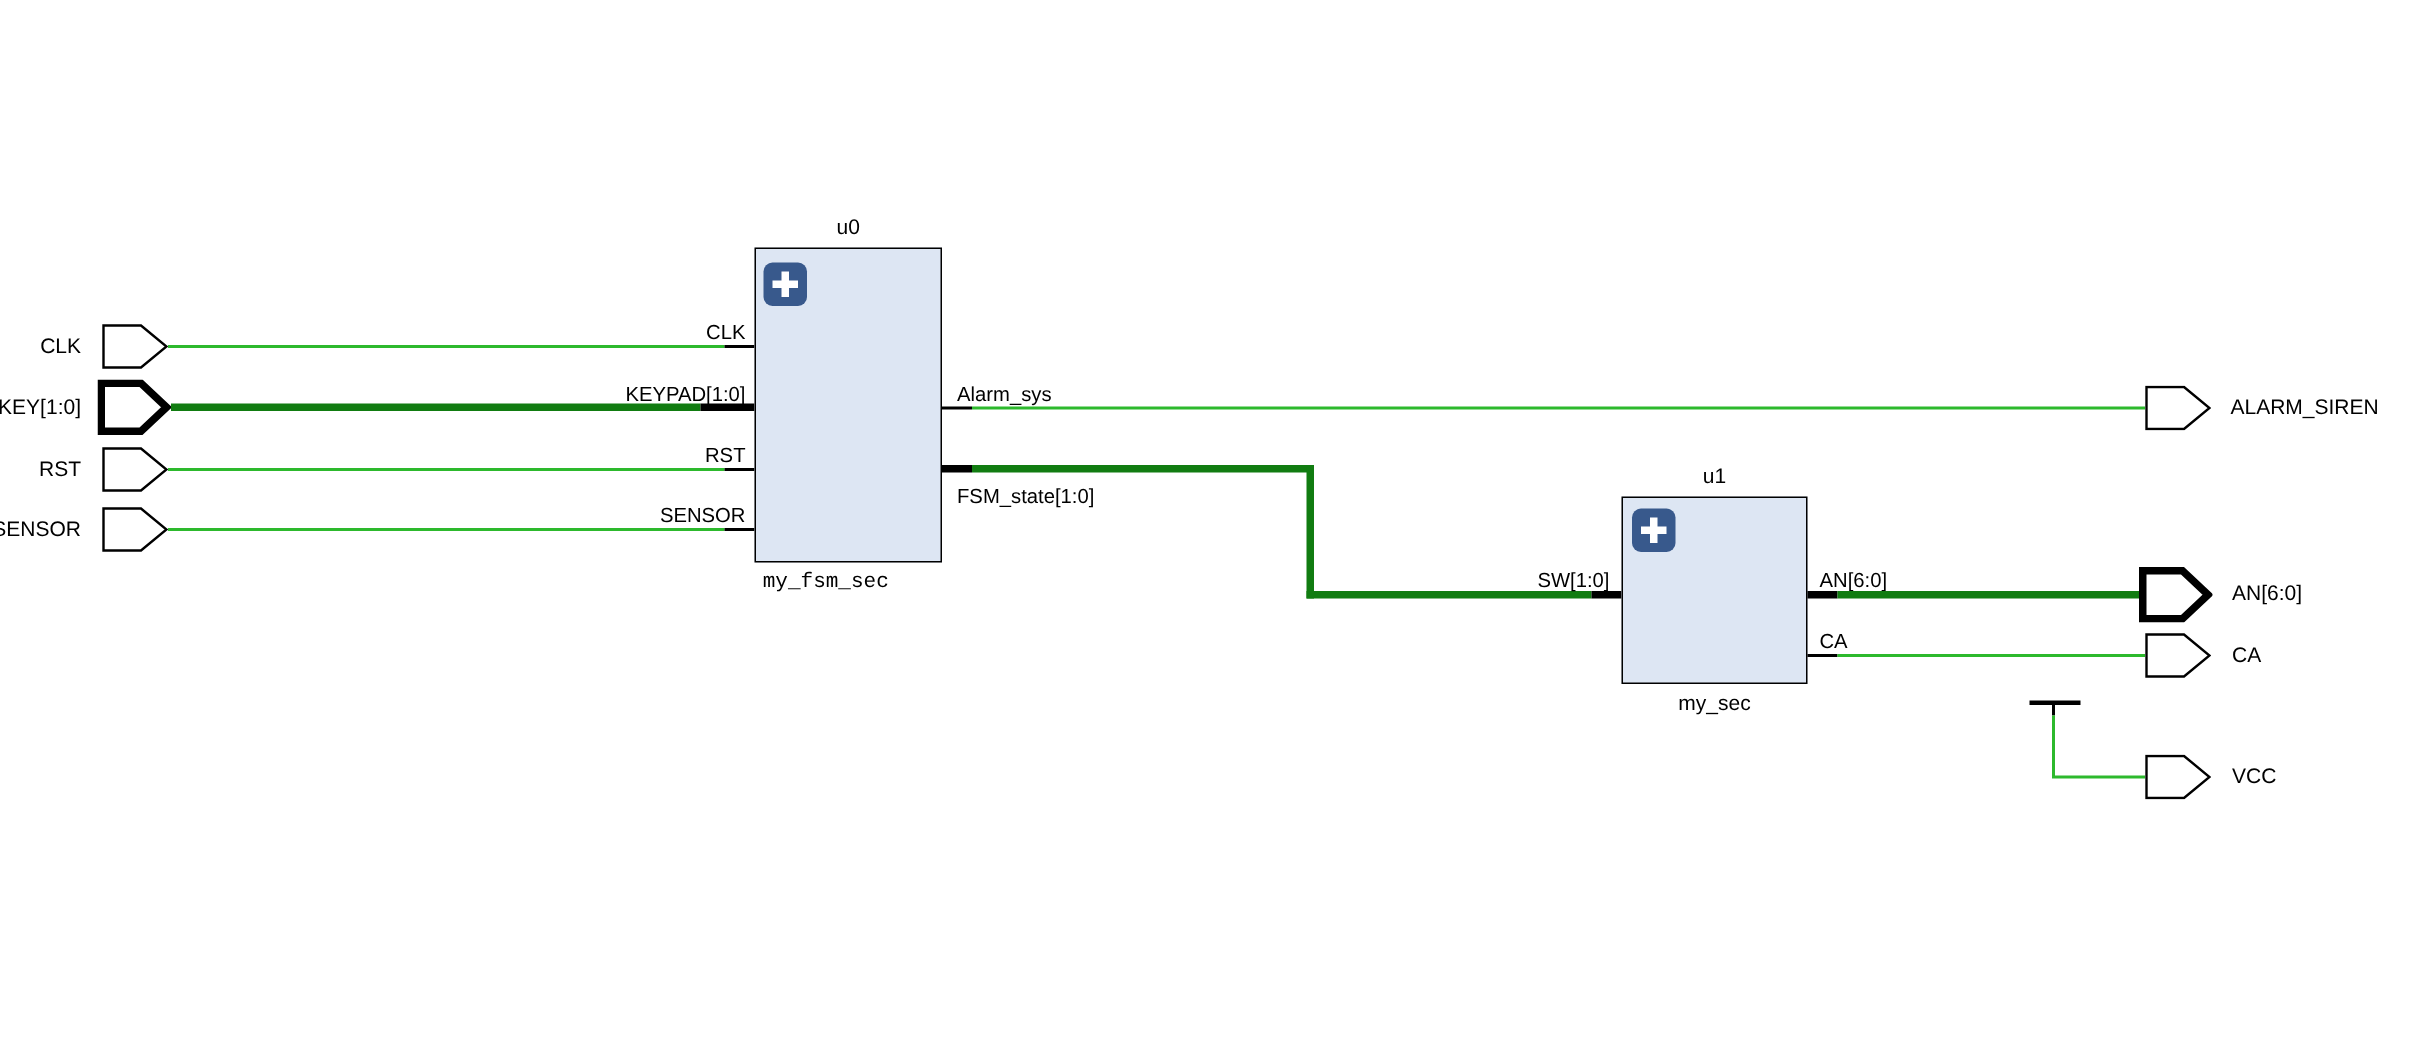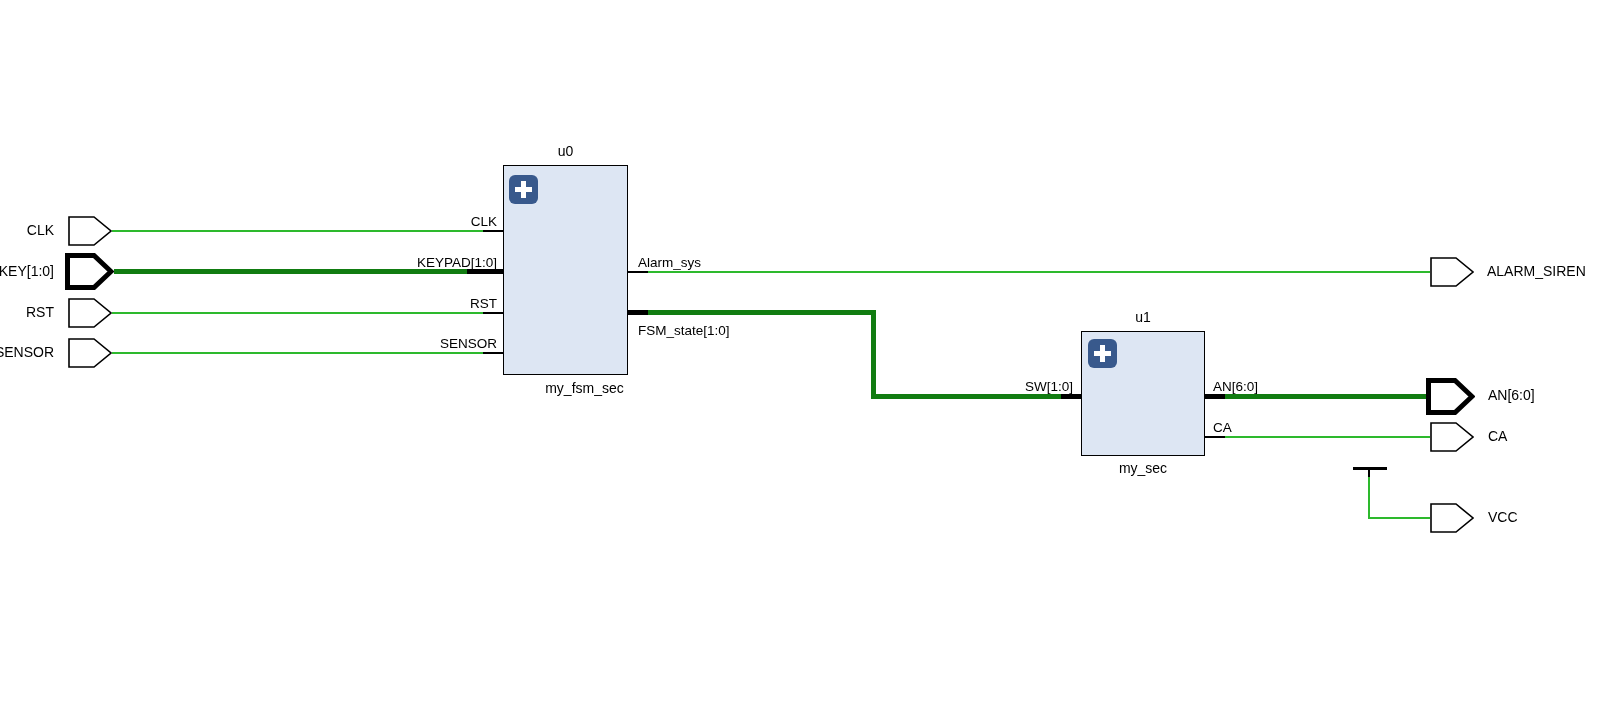--- a/index.html
+++ b/index.html
@@ -75,21 +75,21 @@
   <div class="wire" style="left:112px;top:352px;width:371px;height:2px;"></div>
   <div class="wire stub" style="left:483px;top:352px;width:20px;height:2px;"></div>
 
   <div class="lbl inst-lbl" style="left:503px;top:143px;width:125px;">u0</div>
   <div class="block" style="left:503px;top:165px;width:125px;height:210px;">
     <div class="plus-icon" style="left:5px;top:9px;">
         <span class="pv"></span>
         <span class="ph"></span>
       </div>
   </div>
-  <div class="lbl inst-lbl" style="left:522px;top:380px;width:125px;">my_fsm_sec</div>
+  <div class="lbl inst-lbl" style="left:488px;top:380px;width:125px;font-family:Liberation Mono, monospace;">my_fsm_sec</div>
 
   <div class="lbl pin-lbl right-align" style="left:280px;top:214px;width:217px;">CLK</div>
   <div class="lbl pin-lbl right-align" style="left:280px;top:255px;width:217px;">KEYPAD[1:0]</div>
   <div class="lbl pin-lbl right-align" style="left:280px;top:296px;width:217px;">RST</div>
   <div class="lbl pin-lbl right-align" style="left:280px;top:336px;width:217px;">SENSOR</div>
   <div class="lbl pin-lbl" style="left:638px;top:255px;">Alarm_sys</div>
   <div class="lbl pin-lbl" style="left:638px;top:296px;margin-top:27px;">FSM_state[1:0]</div>
 
   <div class="wire stub" style="left:628px;top:271px;width:20px;height:2px;"></div>
   <div class="wire" style="left:648px;top:271px;width:782px;height:2px;"></div>

